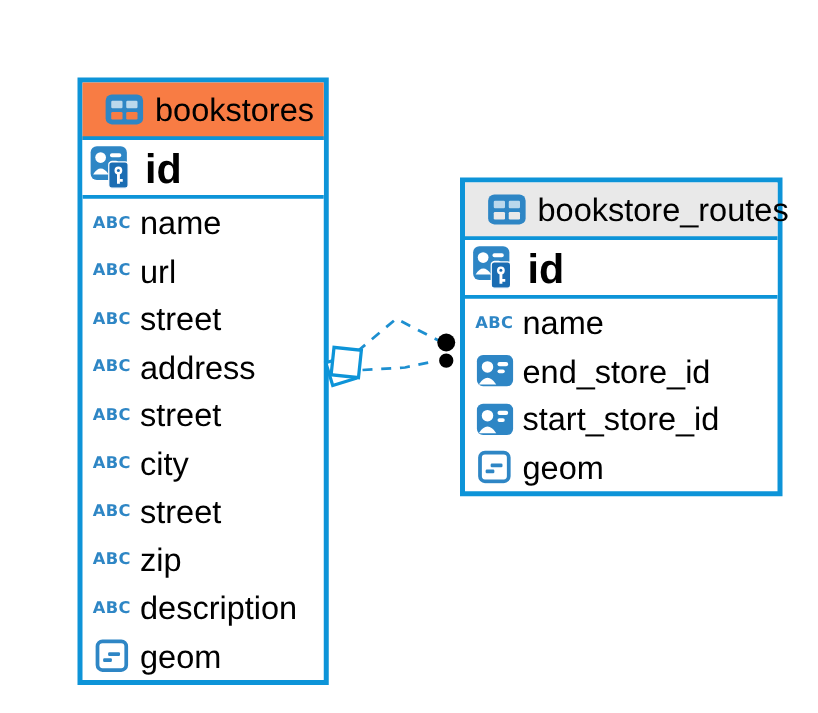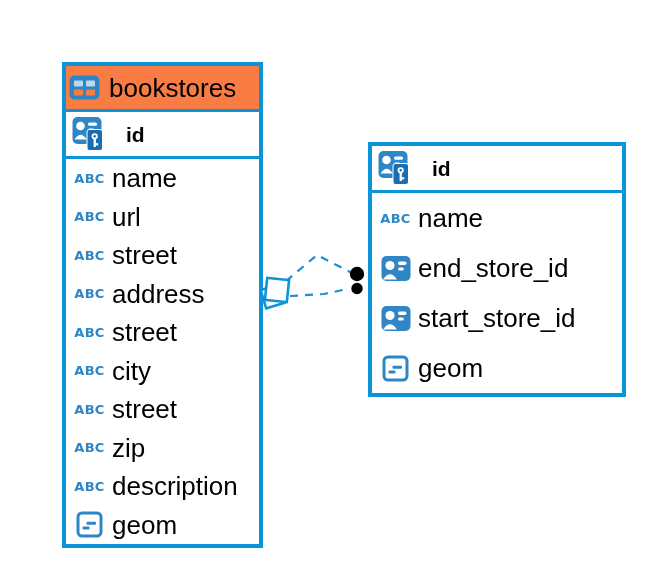--- a/index.html
+++ b/index.html
@@ -28,30 +28,30 @@
     background:#ffffff;
     display:flex;flex-direction:column;
   }
   .tbl--bookstores{left:62px;top:62px;width:201px;height:486px;}
   .tbl--routes{left:368px;top:142px;width:258px;height:255px;}
 
   .tbl-header{
     box-sizing:border-box;height:46px;flex:none;
     border-bottom:3px solid var(--accent-blue);
     display:flex;align-items:center;gap:8px;
-    padding:0 4px 0 2px;
+    padding:0 4px 0 17px;
     font-size:26px;line-height:1;white-space:nowrap;
     background:var(--hdr,#fff);
   }
   .pk-row{
     box-sizing:border-box;height:47px;flex:none;
     border-bottom:3px solid var(--accent-blue);
-    display:flex;align-items:center;gap:21px;
+    display:flex;align-items:center;gap:11px;
     padding:0 4px 0 6px;
-    font-size:21px;font-weight:bold;line-height:1;white-space:nowrap;
+    font-size:33px;font-weight:bold;line-height:1;white-space:nowrap;
     background:#fff;
   }
   .rows{flex:1;display:flex;flex-direction:column;}
   .col-row{
     flex:1;display:flex;align-items:center;gap:6px;
     padding:0 6px 0 7px;font-size:26px;line-height:1;white-space:nowrap;
   }
   .ic{width:33px;flex:none;display:flex;align-items:center;justify-content:center;}
   .abc{
     font-family:"DejaVu Sans", sans-serif;
@@ -165,20 +165,28 @@
           <svg width="27" height="27">
               <use href="#sym-geom"></use>
             </svg>
         </span>
         <span class="lbl">geom</span>
       </div>
     </div>
   </div>
 
   <div class="tbl tbl--routes" style="--hdr: #e9e9e9;">
+    <div class="tbl-header">
+      <span class="ic">
+        <svg width="31" height="25">
+            <use href="#sym-table"></use>
+          </svg>
+      </span>
+      <span class="lbl">bookstore_routes</span>
+    </div>
     <div class="pk-row">
       <span class="ic">
         <svg width="33" height="36">
             <use href="#sym-pk"></use>
           </svg>
       </span>
       <span class="lbl">id</span>
     </div>
     <div class="rows">
       <div class="col-row">

